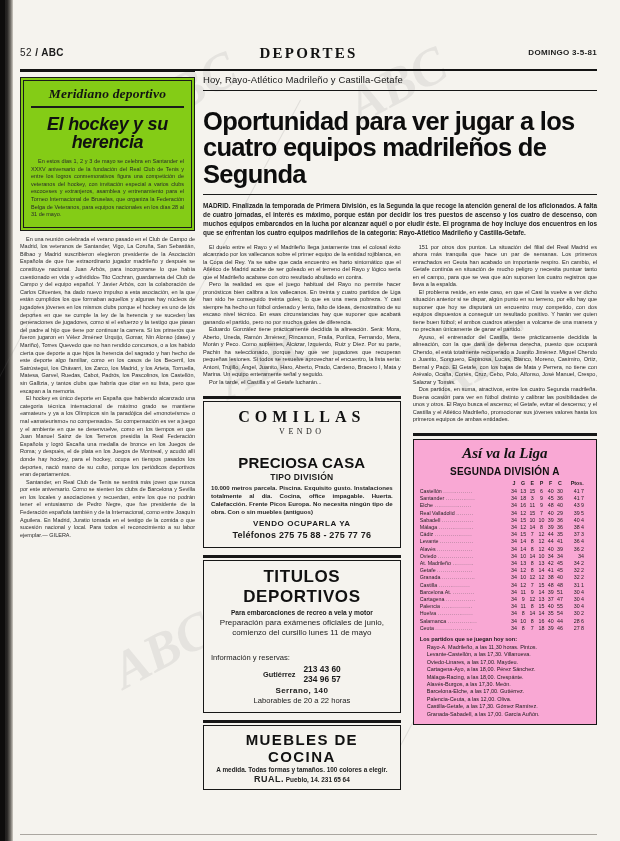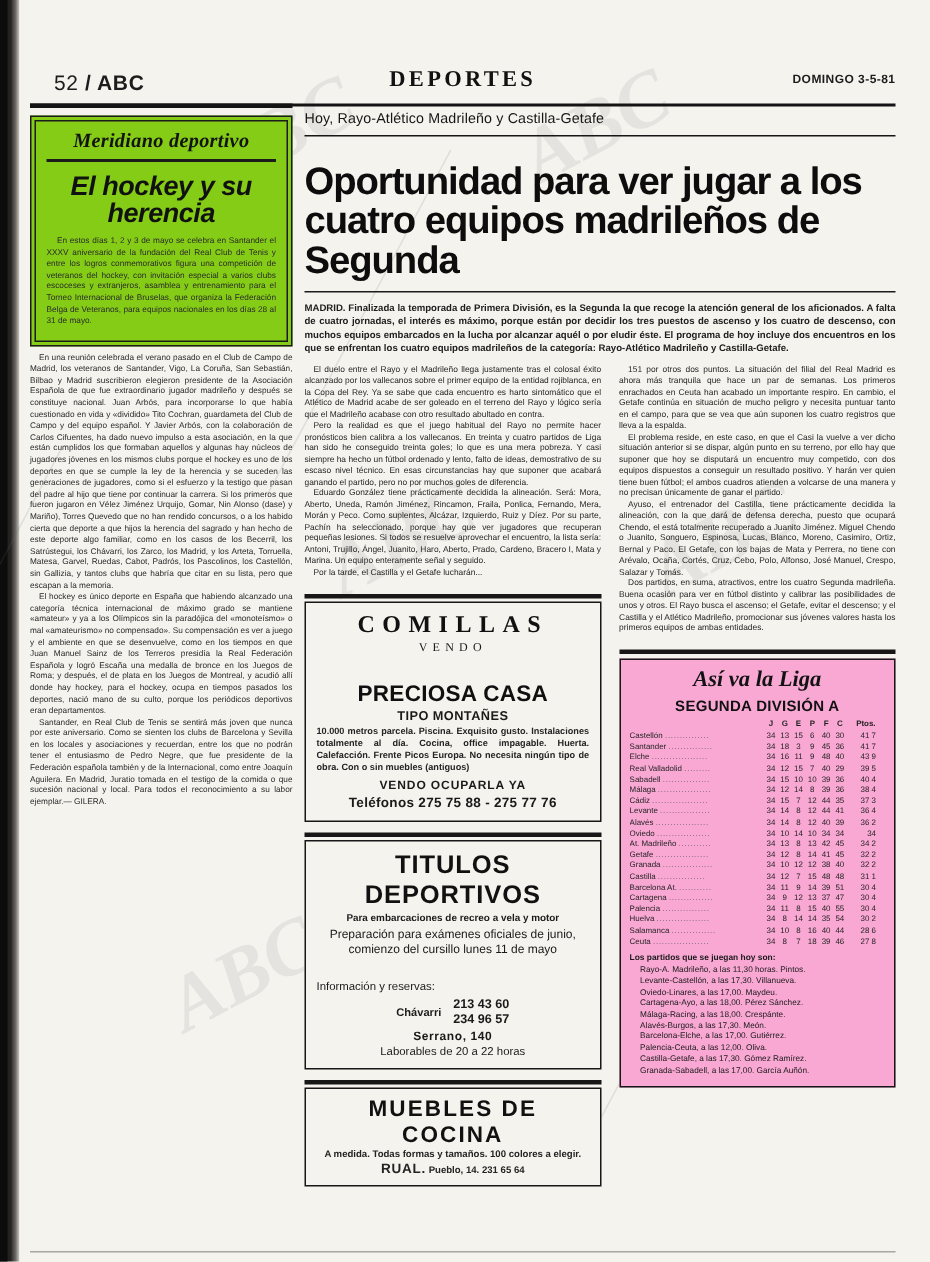--- a/index.html
+++ b/index.html
@@ -25,21 +25,21 @@
   }
   .paper{
     position:absolute;left:13px;top:0;right:0;bottom:0;
     background:#f5f3ee;
   }
   
   .masthead{
     position:absolute;left:20px;top:47px;width:577px;height:22px;
   }
   .mh-left{
-    position:absolute;left:16px;top:0;font-size:14px;letter-spacing:.4px;
+    position:absolute;left:0;top:0;font-size:10px;letter-spacing:.4px;
     font-weight:700;color:#1c1c1c;
   }
   .mh-left .num{font-weight:400;}
   .mh-center{
     position:absolute;left:0;right:0;top:-2px;text-align:center;
     font-family:"Liberation Serif", serif;
     font-size:15px;font-weight:700;letter-spacing:2.2px;color:#121212;
   }
   .mh-right{
     position:absolute;right:0;top:1px;font-size:8px;font-weight:700;
@@ -234,34 +234,34 @@
           <p style="margin:0;text-indent:6px;">Pero la realidad es que el juego habitual del Rayo no permite hacer pronósticos bien calibra a los vallecanos. En treinta y cuatro partidos de Liga han sido he conseguido treinta goles; lo que es una mera pobreza. Y casi siempre ha hecho un fútbol ordenado y lento, falto de ideas, demostrativo de su escaso nivel técnico. En esas circunstancias hay que suponer que acabará ganando el partido, pero no por muchos goles de diferencia.</p>
           <p style="margin:0;text-indent:6px;">Eduardo González tiene prácticamente decidida la alineación. Será: Mora, Aberto, Uneda, Ramón Jiménez, Rincamon, Fraila, Ponlica, Fernando, Mera, Morán y Peco. Como suplentes, Alcázar, Izquierdo, Ruiz y Díez. Por su parte, Pachín ha seleccionado, porque hay que ver jugadores que recuperan pequeñas lesiones. Si todos se resuelve aprovechar el encuentro, la lista sería: Antoni, Trujillo, Ángel, Juanito, Haro, Aberto, Prado, Cardeno, Bracero I, Mata y Marina. Un equipo enteramente señal y seguido.</p>
           <p style="margin:0;text-indent:6px;">Por la tarde, el Castilla y el Getafe lucharán...</p>
         </div>
 
         <div class="ad-rule-top" style="margin-top:10px;"></div>
         <div class="ad" style="margin-top:2px;">
           <h2>COMILLAS</h2>
           <div class="vendo">VENDO</div>
           <h3>PRECIOSA CASA</h3>
-          <div class="sub">TIPO MONTAÑES</div>
+          <div class="sub">TIPO DIVISIÓN</div>
           <div class="small">10.000 metros parcela. Piscina. Exquisito gusto. Instalaciones totalmente al día. Cocina, office impagable. Huerta. Calefacción. Frente Picos Europa. No necesita ningún tipo de obra. Con o sin muebles (antiguos)</div>
           <div class="occupa">VENDO OCUPARLA YA</div>
           <div class="tel">Teléfonos 275 75 88 - 275 77 76</div>
         </div>
 
         <div class="ad-rule-top" style="margin-top:7px;"></div>
         <div class="ad ad2" style="margin-top:2px;">
           <h2>TITULOS DEPORTIVOS</h2>
           <div class="l1">Para embarcaciones de recreo a vela y motor</div>
           <div class="l2">Preparación para exámenes oficiales de junio, comienzo del cursillo lunes 11 de mayo</div>
           <div class="info">Información y reservas:</div>
           <div class="telblock">
-            <div class="lbl">Chávarri</div>
+            <div class="lbl">Gutiérrez</div>
             <div class="nums">
               <div>213 43 60</div>
               <div>234 96 57</div>
             </div>
           </div>
           <div class="addr">Serrano, 140</div>
           <div class="hours">Laborables de 20 a 22 horas</div>
         </div>
 
         <div class="ad-rule-top" style="margin-top:7px;"></div>

